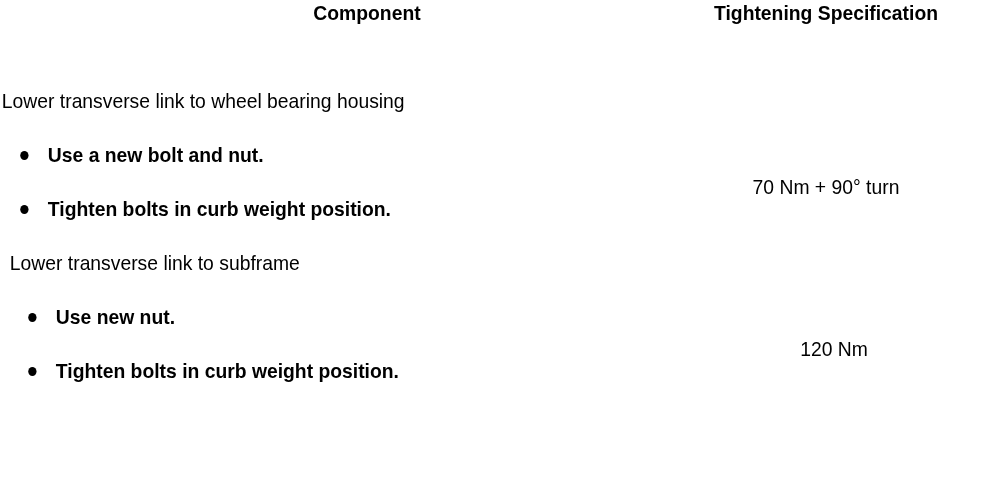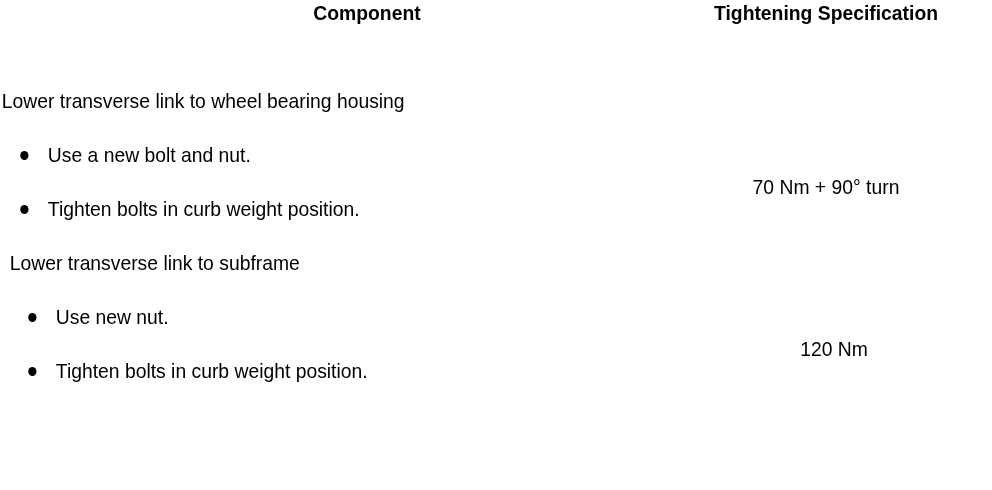--- a/index.html
+++ b/index.html
@@ -92,20 +92,21 @@
     white-space: nowrap;
     padding-left: 2px;
     transform: scaleX(0.92);
     transform-origin: left top;
   }
 
   .notes {
     list-style: none;
     margin: 0;
     padding: 0;
+    font-weight: bold;
   }
   .note-item {
     position: relative;
     font-size: 21px;
     line-height: 26px;
     white-space: nowrap;
     padding-left: 52px;
     margin-top: 28px;
     transform: scaleX(0.92);
     transform-origin: left top;

